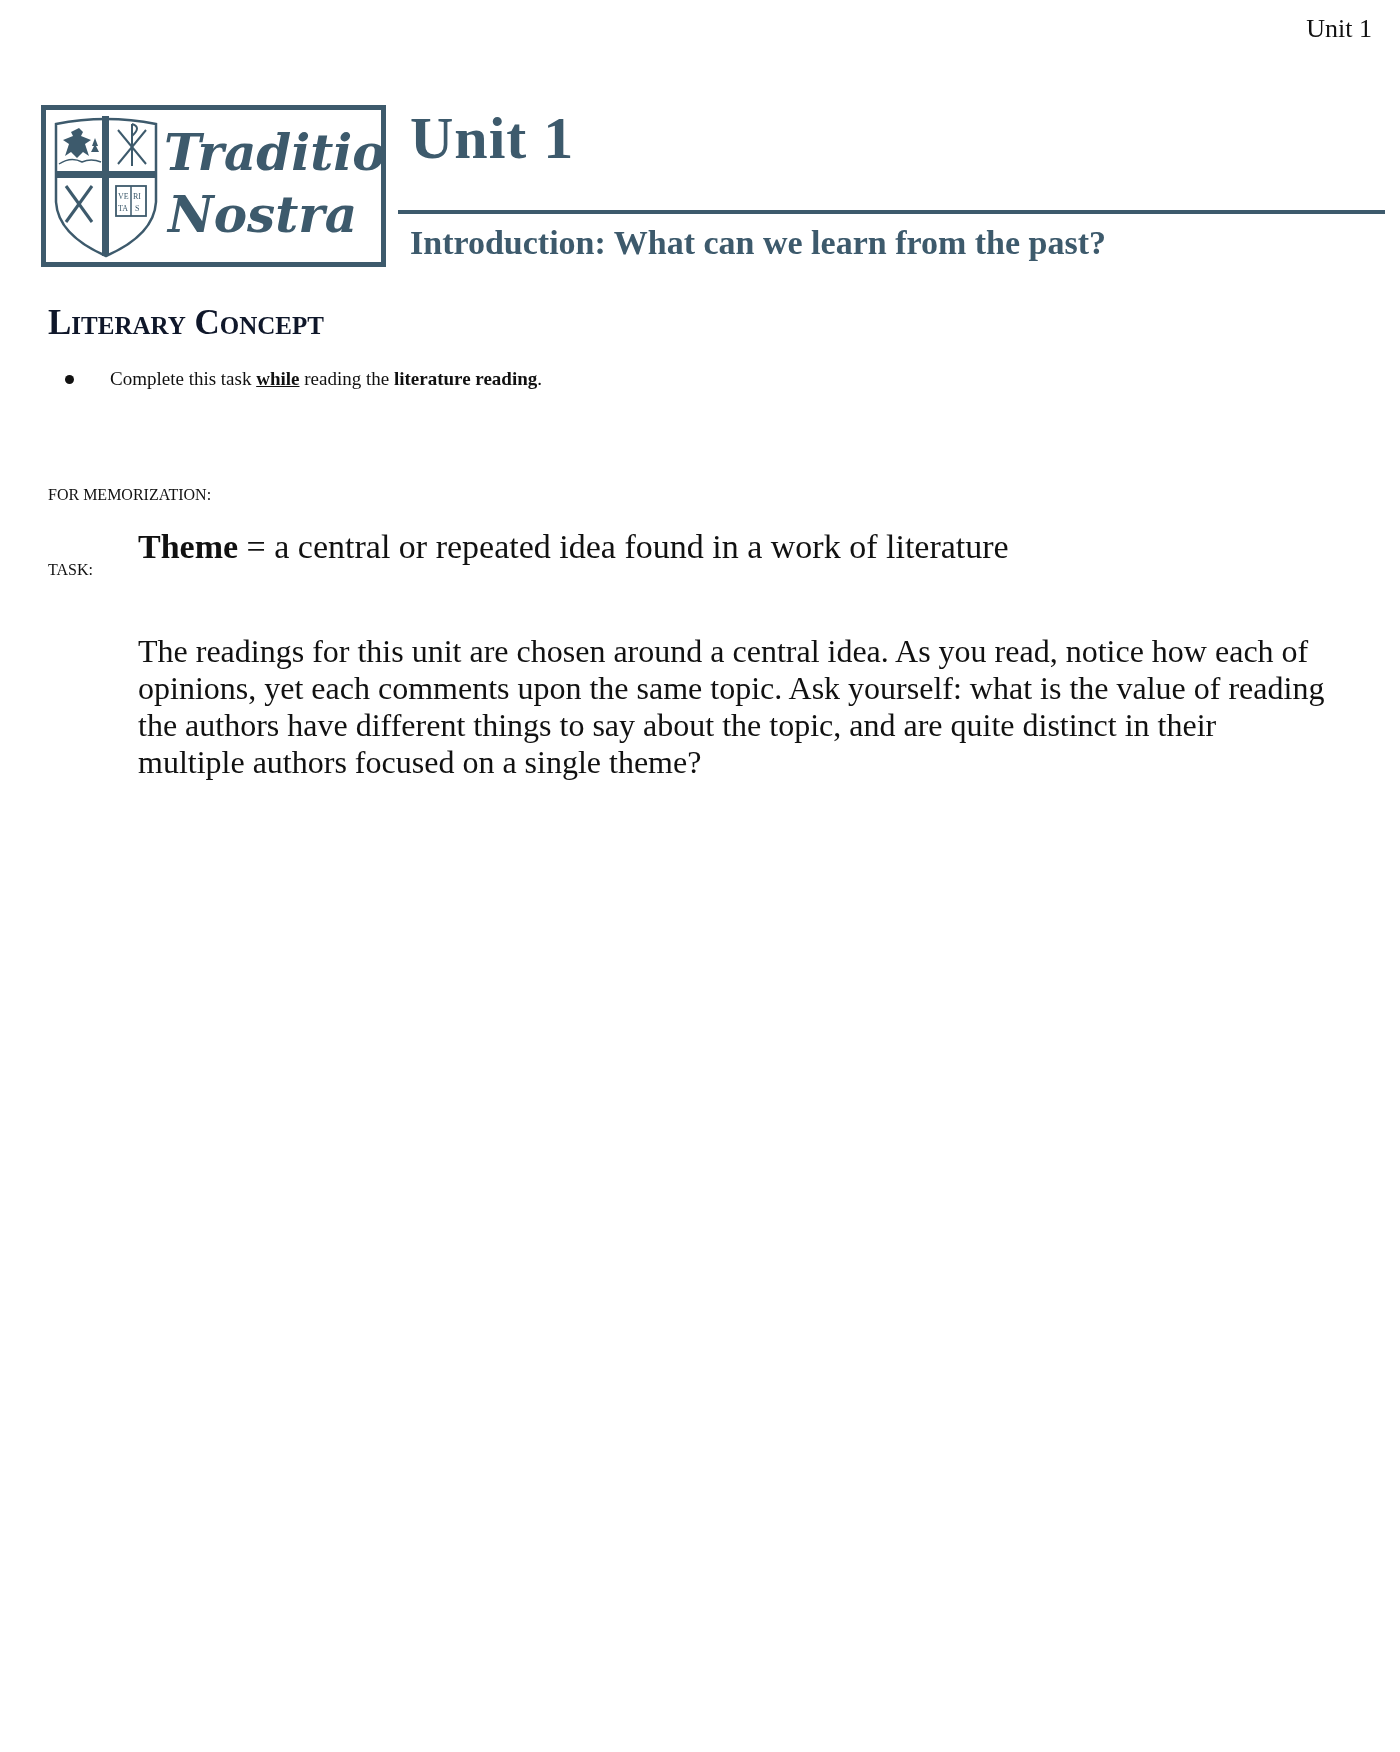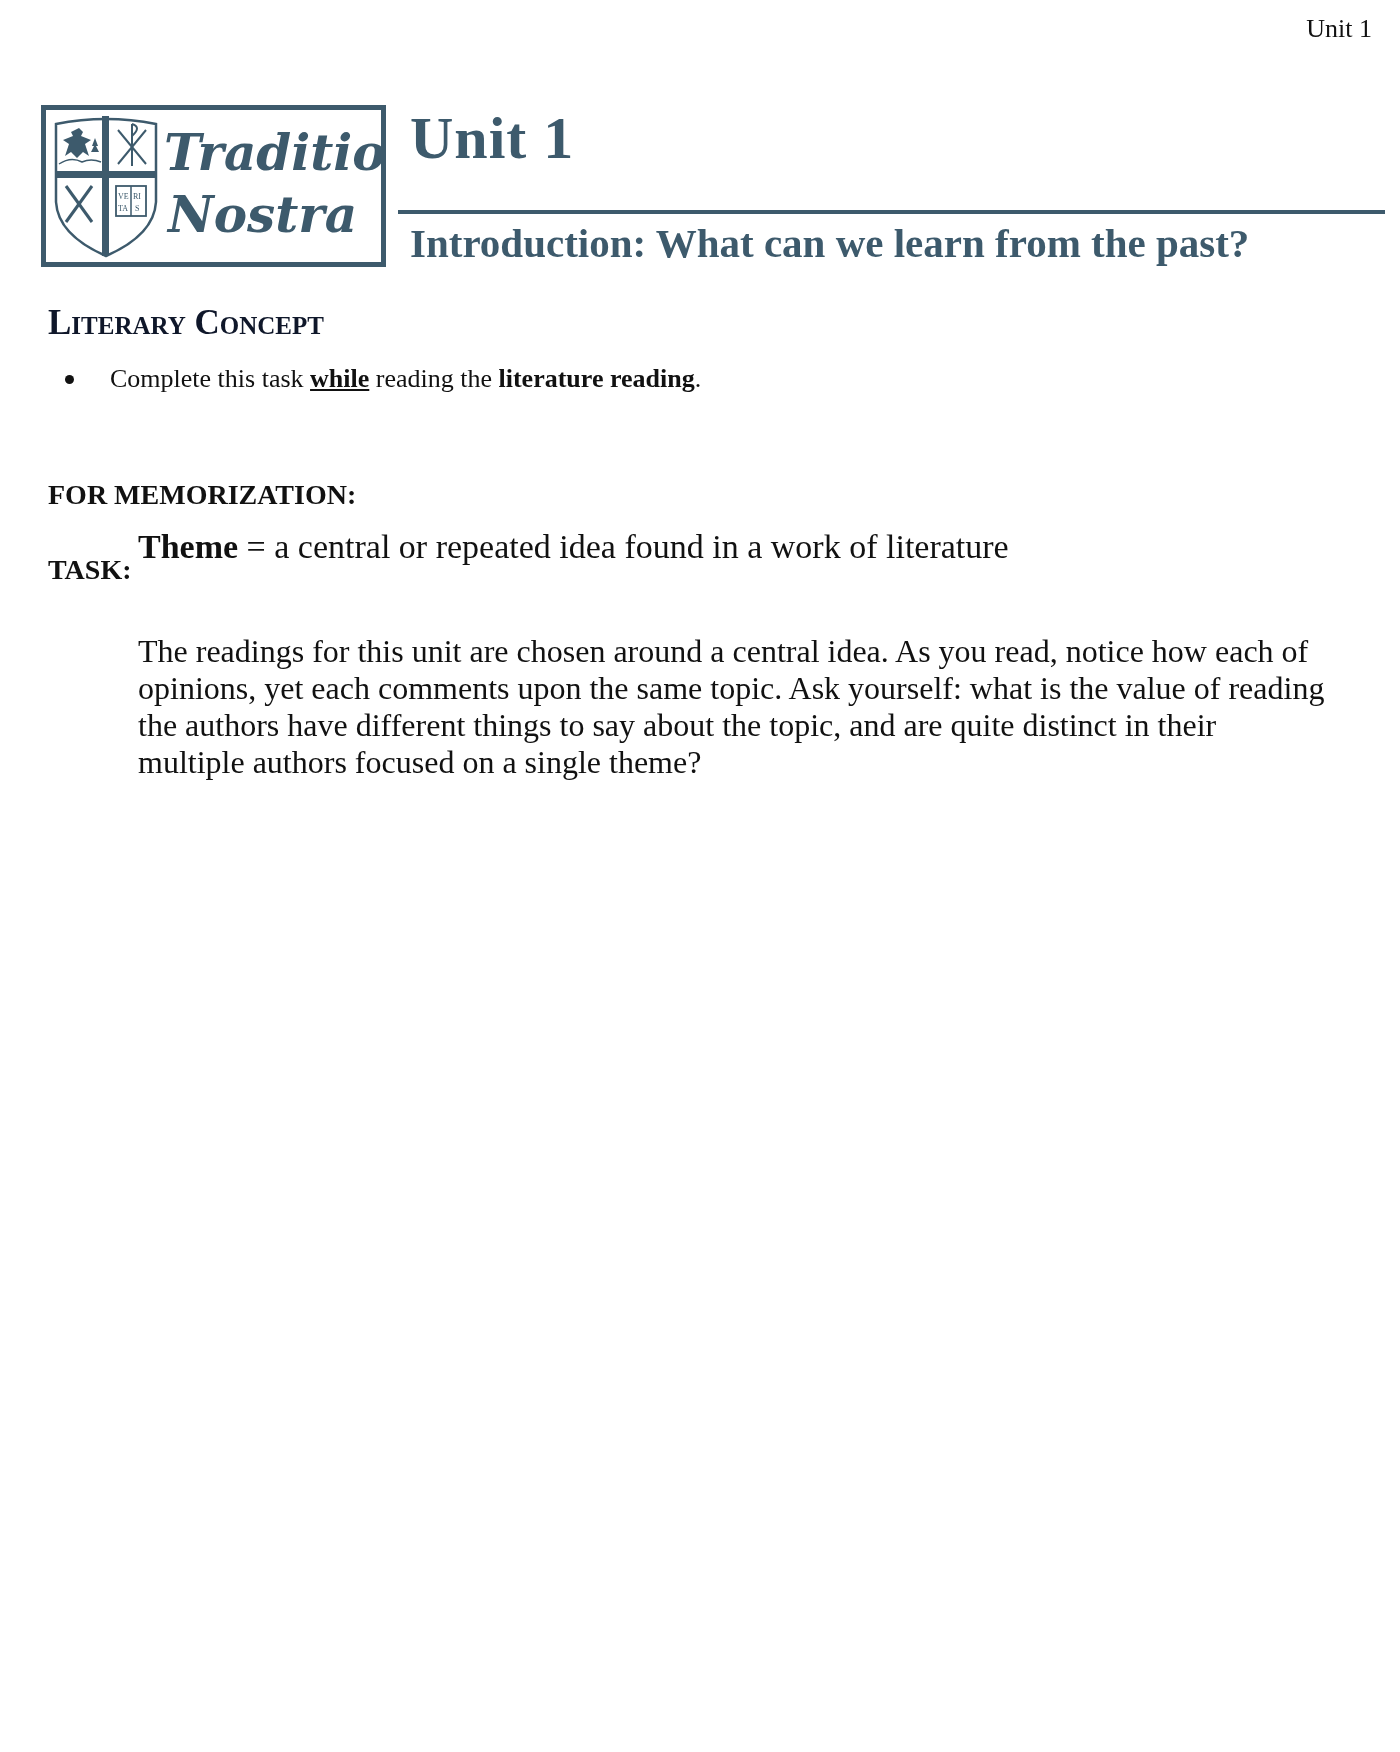--- a/index.html
+++ b/index.html
@@ -49,21 +49,21 @@
     .title-rule {
       left: 398px;
       top: 210px;
       width: 987px;
       height: 4px;
       background: #3d5a6c;
     }
     .subtitle {
       left: 410px;
       top: 218px;
-      font-size: 41px;
+      font-size: 34px;
       line-height: 50px;
       font-weight: bold;
       color: #3d5a6c;
       white-space: nowrap;
     }
 
     .section-heading {
       left: 48px;
       top: 303px;
       font-size: 35px;
@@ -73,21 +73,21 @@
       color: #0f172a;
       white-space: nowrap;
     }
 
     .bullet-list {
       left: 60px;
       top: 360px;
       margin: 0;
       padding: 0;
       list-style: none;
-      font-size: 26px;
+      font-size: 19px;
       line-height: 37px;
       text-align: center;
     }
     .bullet-list li {
       position: relative;
       padding-left: 50px;
       white-space: nowrap;
     }
     .bullet-dot {
       position: absolute;
@@ -96,24 +96,23 @@
       width: 9px;
       height: 9px;
       border-radius: 50%;
       background: #111;
     }
     .u-bold { font-weight: bold; text-decoration: underline; }
     .bold { font-weight: bold; }
 
     .label {
       left: 48px;
-      font-size: 28px;
+      font-size: 16px;
       line-height: 34px;
       white-space: nowrap;
-      font-weight: bold;
     }
     .label.mem { top: 478px; }
     .label.task { top: 553px; }
 
     .definition {
       left: 138px;
       top: 530px;
       font-size: 34px;
       line-height: 34px;
       white-space: nowrap;

